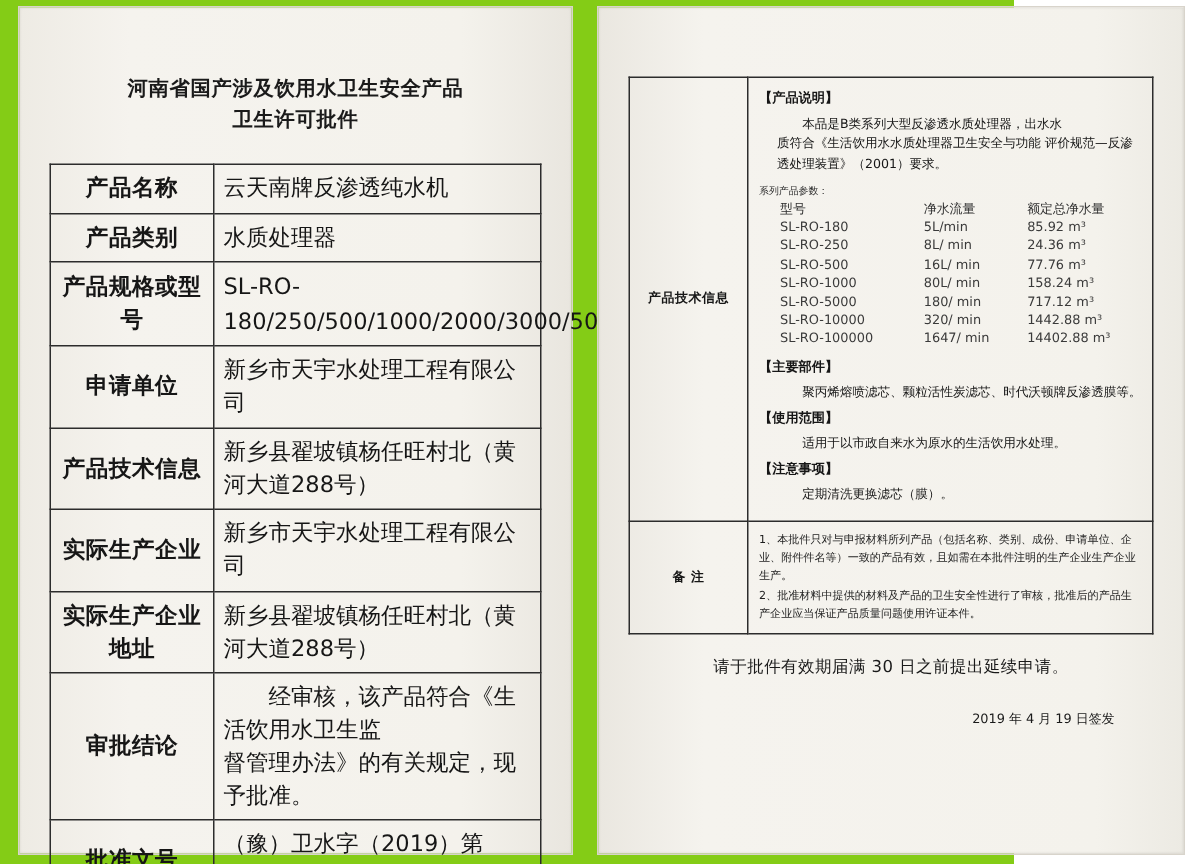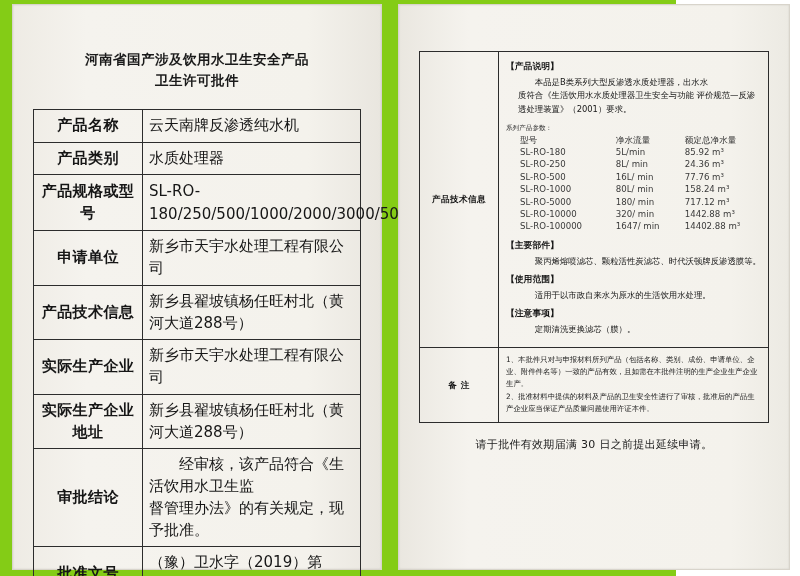--- a/index.html
+++ b/index.html
@@ -331,17 +331,18 @@
               <div class="remark-body">
                 <span class="item">1、本批件只对与申报材料所列产品（包括名称、类别、成份、申请单位、企业、附件件名等）一致的产品有效，且如需在本批件注明的生产企业生产企业生产。</span>
                 <span class="item">2、批准材料中提供的材料及产品的卫生安全性进行了审核，批准后的产品生产企业应当保证产品质量问题使用许证本件。</span>
               </div>
             </td>
           </tr>
         </tbody>
       </table>
 
       <div class="footer-note">请于批件有效期届满 30 日之前提出延续申请。</div>
+      <div class="footer-date">2019 年 4 月 19 日签发</div>
 
     </div>
   </div>
 
 </div>
 
 </body></html>

